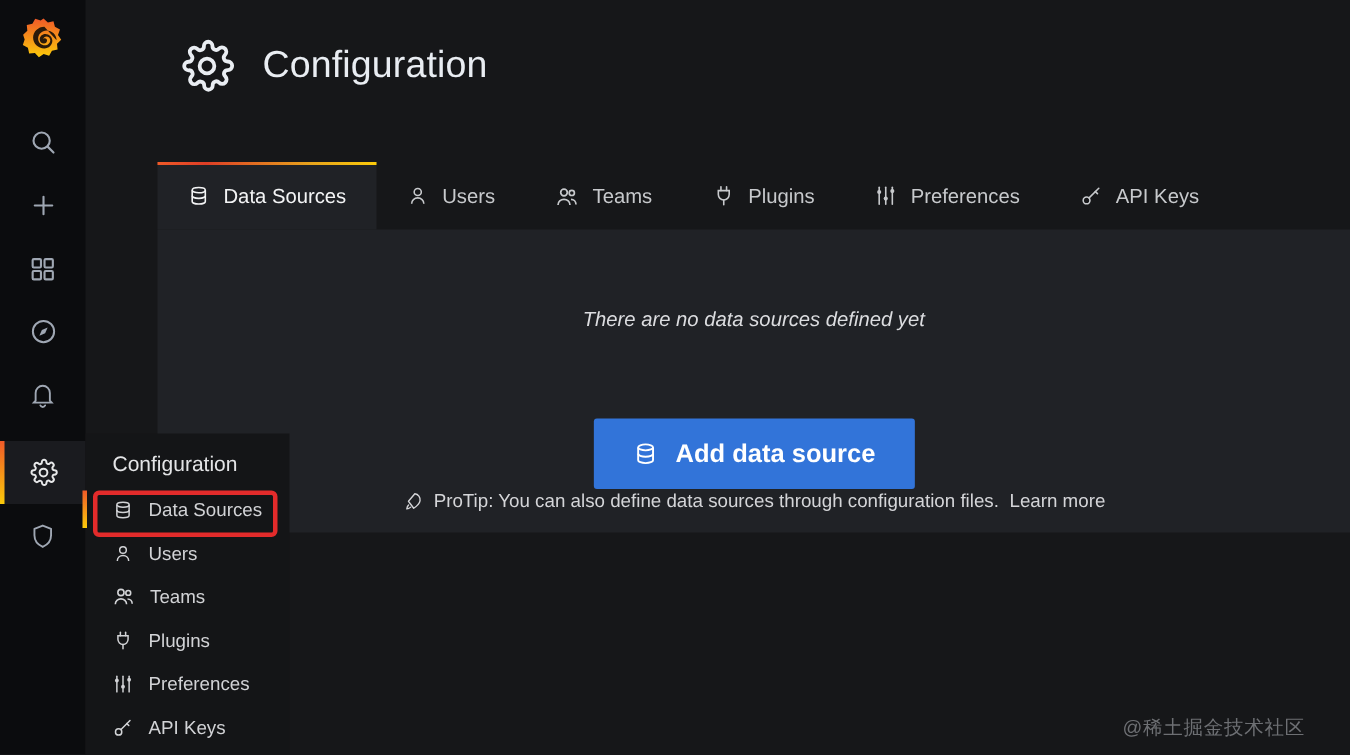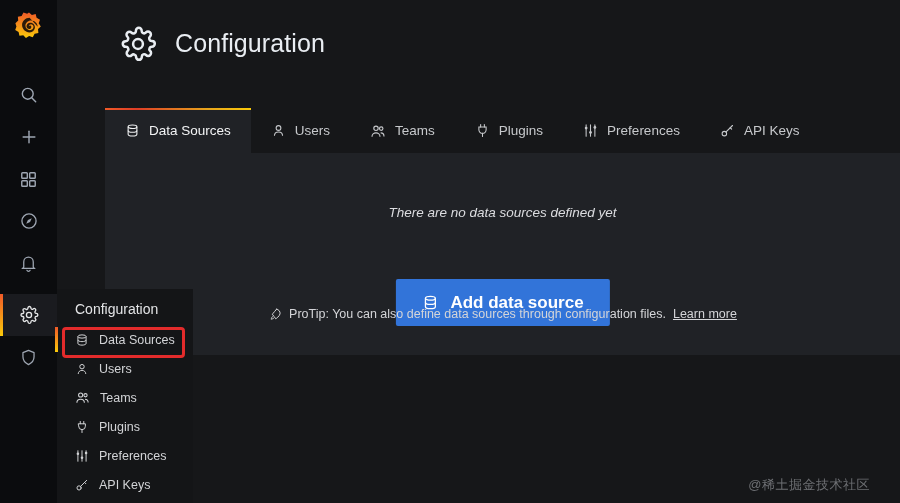--- a/index.html
+++ b/index.html
@@ -90,27 +90,27 @@
     position:absolute; top:92px; left:50%; transform:translateX(-50%);
     height:47px; padding:0 26px;
     background:#3274d9; border:none; border-radius:2px;
     display:flex; align-items:center; gap:12px;
     color:#ffffff; font-size:17px; font-weight:700;
     font-family:"Liberation Sans", sans-serif;
     cursor:pointer; white-space:nowrap;margin-top:34px;
   }
   #add-ds-btn svg { display:block; color:#ffffff; }
   #protip-row {
-    position:absolute; top:154px; left:0; right:0;
+    position:absolute; top:174px; left:0; right:0;
     display:flex; align-items:flex-start; justify-content:center; gap:7px;
     font-size:12.5px; color:#d4d5d8;
   }
   #protip-icon { display:block; color:#d4d5d8; flex:none; }
   #protip-link {
-    color:#d4d5d8; text-decoration:underline; cursor:pointer;
+    color:#d4d5d8; cursor:pointer;
   }
 
   
   #dropdown {
     position:absolute; left:57px; top:289px; width:136px; height:214px;
     background:#141517;
     z-index:40;
     padding-top:8px;
   }
   #dropdown-title {

